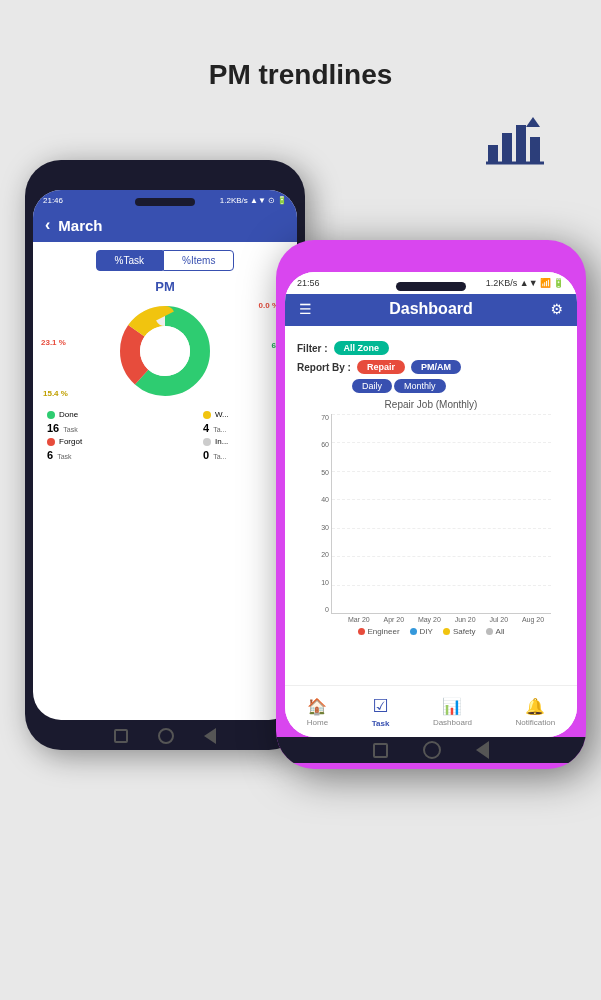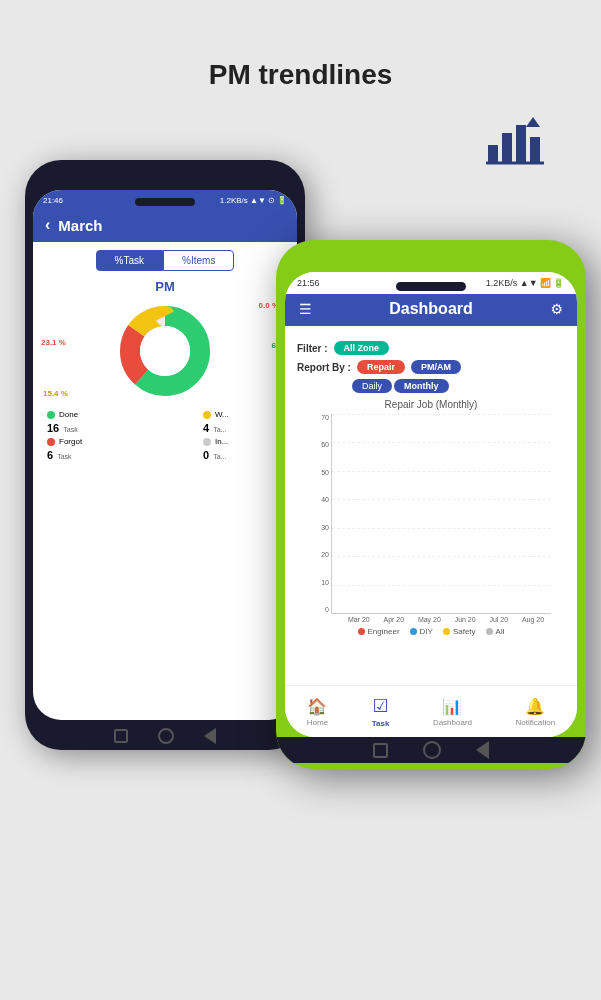--- a/index.html
+++ b/index.html
@@ -182,21 +182,21 @@
       margin-top: 4px;
     }
 
     
     .phone2 {
       position: absolute;
       right: 15px;
       top: 100px;
       width: 310px;
       height: 529px;
-      background: #84cc16;
+      background: #d946ef;
       border-radius: 38px;
       box-shadow: 8px 8px 40px rgba(0,0,0,0.5);
       overflow: hidden;
     }
     .phone2-screen {
       position: absolute;
       top: 32px;
       left: 9px;
       right: 9px;
       bottom: 32px;
@@ -283,21 +283,20 @@
       padding: 2px 10px;
       font-size: 9px;
     }
     .badge-monthly {
       background: #3850b0;
       color: #fff;
       border-radius: 10px;
       padding: 2px 10px;
       font-size: 9px;
       margin-left: 2px;
-      font-weight: bold;
     }
 
     .report-by-row {
       display: flex;
       align-items: center;
       gap: 6px;
       margin-bottom: 5px;
       font-size: 10px;
     }
     .daily-monthly-row {

